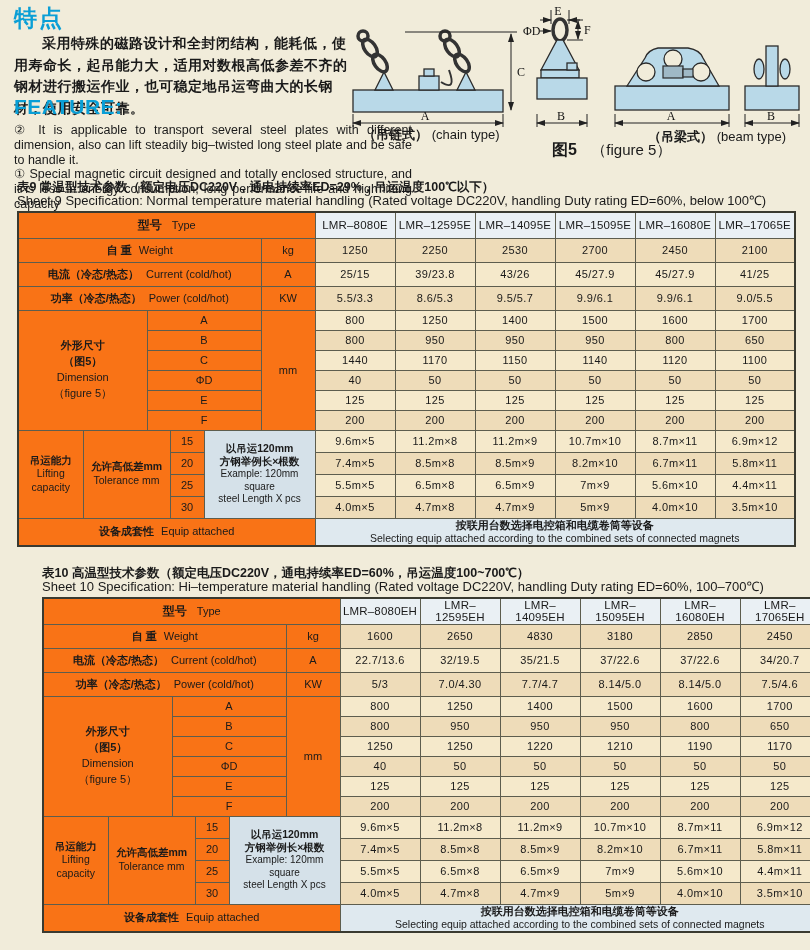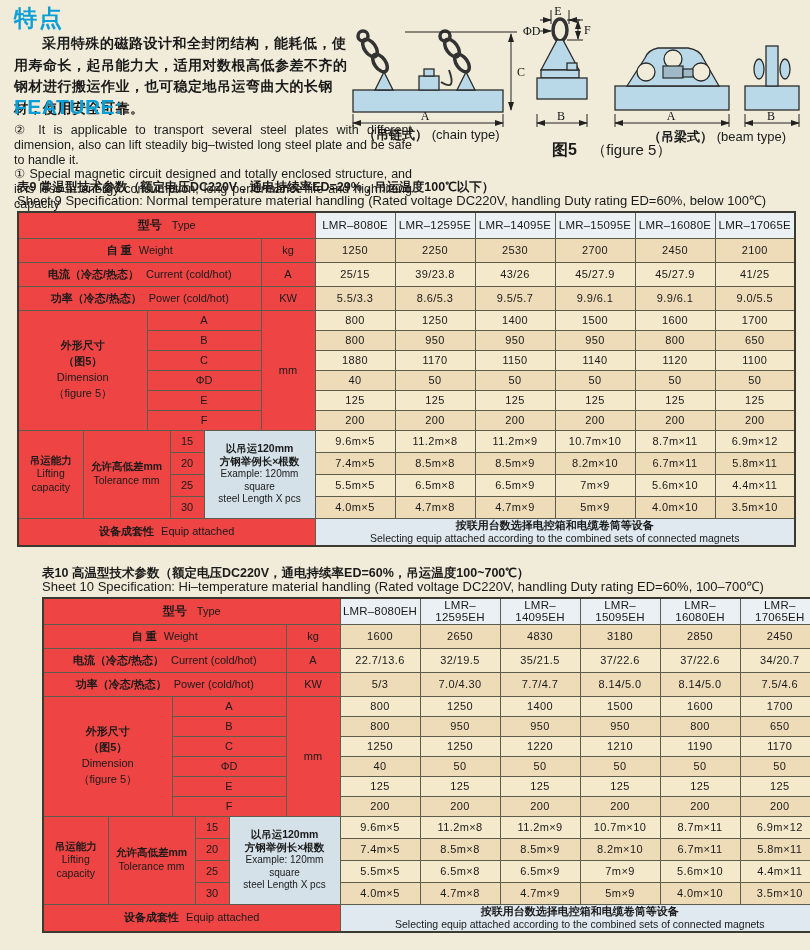--- a/index.html
+++ b/index.html
@@ -23,21 +23,21 @@
   .fig-caption .figno{font-weight:bold;font-size:16px;margin-right:10px;}
   .fig-caption .figen{font-size:15px;}
   
   .tblock{position:absolute;left:17px;width:778px;}
   .t-zh{font-size:12.5px;font-weight:bold;line-height:14px;}
   .t-en{font-size:13px;line-height:14px;}
   .mount{margin-top:3px;}
   table{border-collapse:collapse;table-layout:fixed;width:777px;border:2px solid #3a3a30;}
   td{border:1px solid #5d5d4e;text-align:center;vertical-align:middle;padding:0;overflow:hidden;font-size:11px;}
   td .zh{font-weight:bold;margin-right:7px;}
-  .lbl{background:#ef4444;text-align:center;}
+  .lbl{background:#f97316;text-align:center;}
   .mdl{background:#eaf0f4;font-size:11.5px;letter-spacing:0.2px;}
   .hdr .zh{font-size:12px;margin-right:10px;}
   .v1{background:#eedcb9;}
   .v2{background:#f5e9cb;}
   .val{letter-spacing:0.4px;}
   .dimlbl div{line-height:1.45;}
   .dimlbl div:nth-child(-n+2){font-weight:bold;}
   .liftlbl div:first-child,.tollbl div:first-child{font-weight:bold;}
   .liftlbl div,.tollbl div{line-height:1.3;font-size:10.5px;}
   .example{font-size:10px;background:#d5e1e9;}
@@ -230,21 +230,21 @@
               <td class="lbl" colspan="3">B</td>
               <td class="val v1">800</td>
               <td class="val v1">950</td>
               <td class="val v1">950</td>
               <td class="val v1">950</td>
               <td class="val v1">800</td>
               <td class="val v1">650</td>
             </tr>
             <tr style="height: 20px;">
               <td class="lbl" colspan="3">C</td>
-              <td class="val v2">1880</td>
+              <td class="val v2">1440</td>
               <td class="val v2">1170</td>
               <td class="val v2">1150</td>
               <td class="val v2">1140</td>
               <td class="val v2">1120</td>
               <td class="val v2">1100</td>
             </tr>
             <tr style="height: 20px;">
               <td class="lbl" colspan="3">ΦD</td>
               <td class="val v1">40</td>
               <td class="val v1">50</td>

